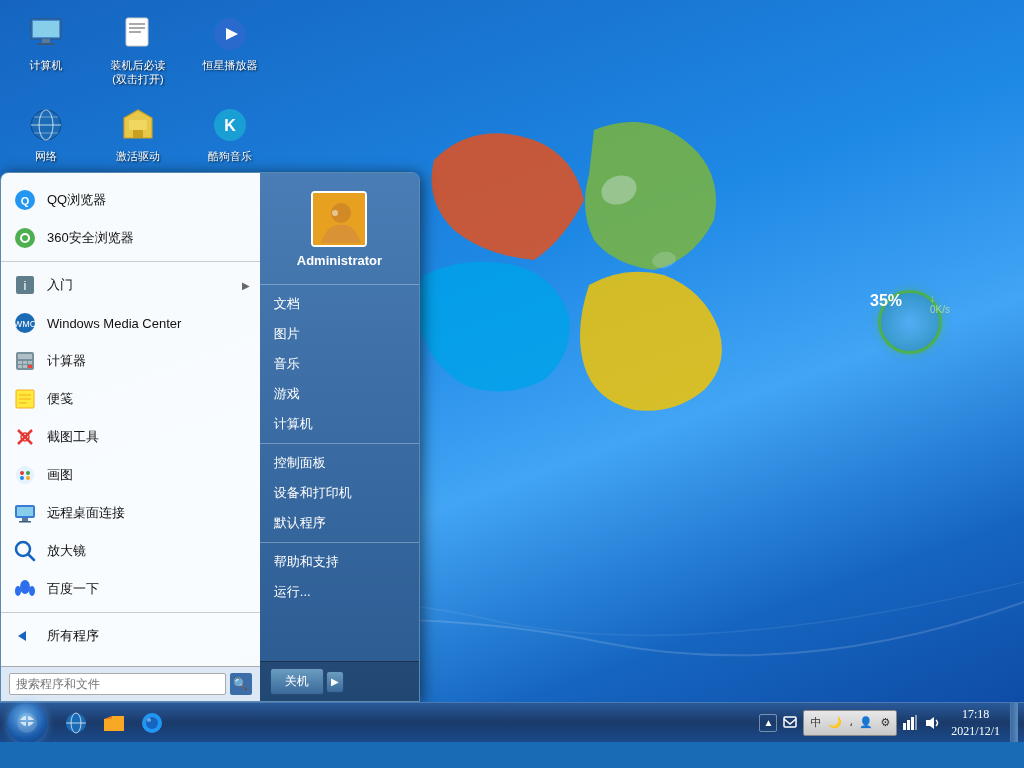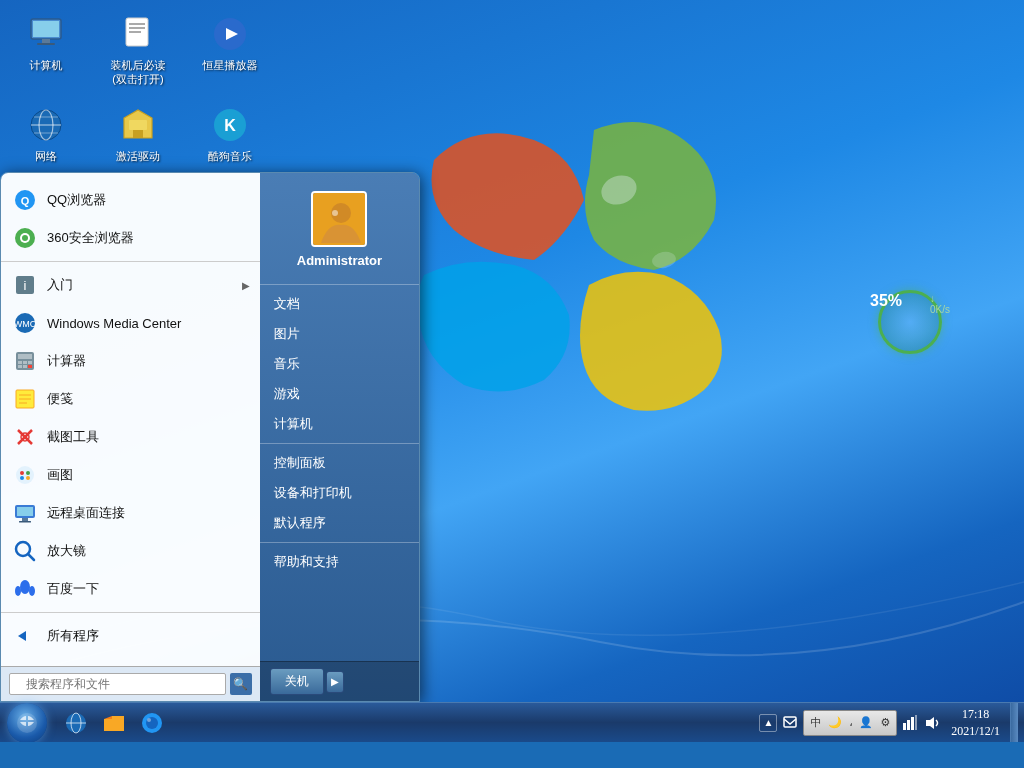--- a/index.html
+++ b/index.html
@@ -644,21 +644,21 @@
           <div class="item-icon">
             <svg width="22" height="22" viewBox="0 0 22 22">
                 <polygon points="4,11 12,6 12,16" fill="#1565c0"></polygon>
               </svg>
           </div>
           <span>所有程序</span>
         </div>
       </div>
 
       <div class="start-search">
-        <input type="text" style="flex: 1 1 0%; border: 1px solid rgb(170, 170, 170); border-radius: 2px; padding: 3px 16px; font-size: 12px; outline: none; background: white; color: rgb(136, 136, 136);" placeholder="搜索程序和文件">
+        <input type="text" style="flex: 1 1 0%; border: 1px solid rgb(170, 170, 170); border-radius: 2px; padding: 3px 6px; font-size: 12px; outline: none; background: white; color: rgb(136, 136, 136);" placeholder="搜索程序和文件">
         <button class="search-btn">🔍</button>
       </div>
     </div>
 
     <div class="start-right">
       <div class="start-right-header">
         <div class="user-avatar">
           <svg width="56" height="56" viewBox="0 0 56 56">
               <rect width="56" height="56" fill="#e8a020"></rect>
               <circle cx="28" cy="20" r="10" fill="#c8802a" opacity="0.7"></circle>
@@ -679,20 +679,21 @@
 
       <div class="right-divider"></div>
 
       <div class="right-item">控制面板</div>
       <div class="right-item">设备和打印机</div>
       <div class="right-item">默认程序</div>
 
       <div class="right-divider"></div>
 
       <div class="right-item">帮助和支持</div>
+      <div class="right-item">运行...</div>
 
       <div class="start-bottom">
         <button class="shutdown-btn">关机</button>
         <div class="shutdown-arrow">▶</div>
       </div>
     </div>
   </div>
 
   <div class="taskbar">
     <button class="start-button">

